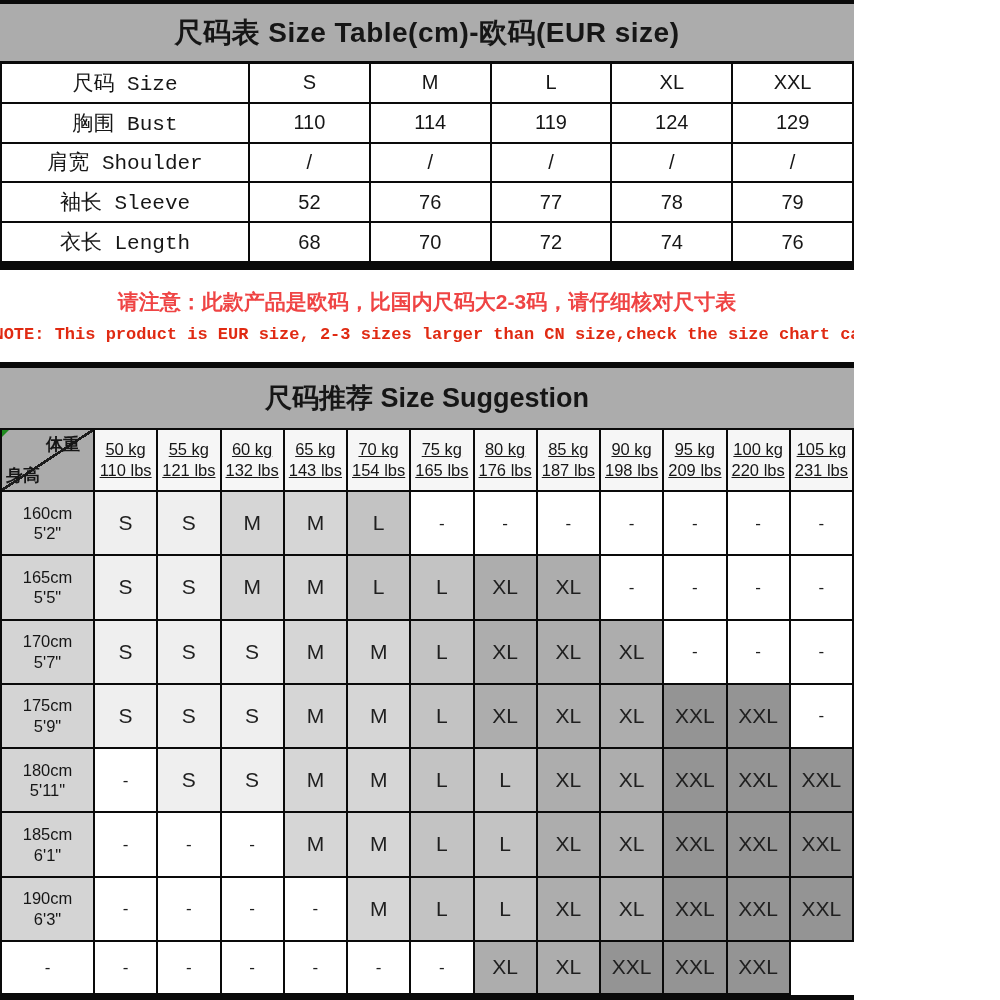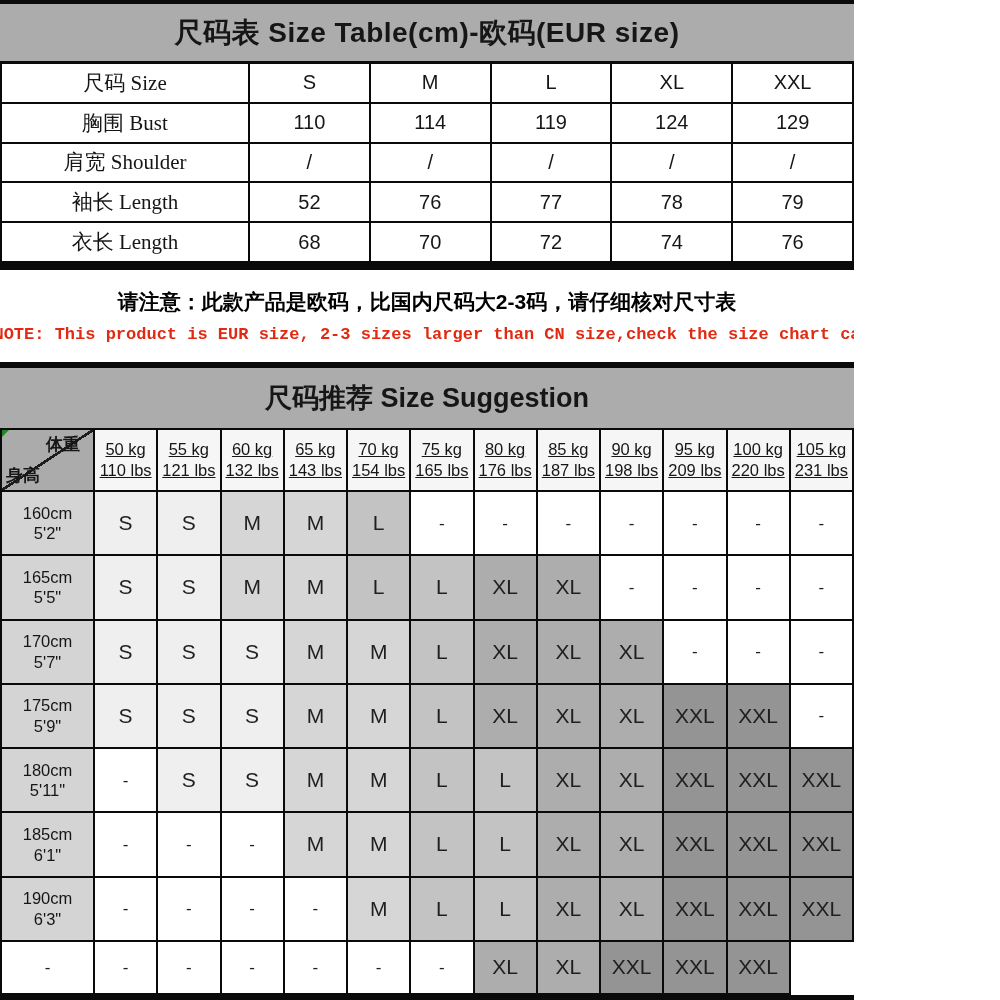--- a/index.html
+++ b/index.html
@@ -10,21 +10,21 @@
   .title-band{box-sizing:border-box;height:64px;background:#acacac;
     border-top:4px solid #0a0a0a;border-bottom:3px solid #0a0a0a;
     display:flex;align-items:center;justify-content:center;}
   .title-band .t{font-size:28px;font-weight:bold;letter-spacing:0.5px;}
 
   
   #size-table{box-sizing:border-box;height:199px;border-left:2px solid #0a0a0a;
     display:grid;grid-template-columns:248px repeat(5,1fr);grid-template-rows:repeat(5,1fr);}
   .st-cell{box-sizing:border-box;border-right:2px solid #0a0a0a;border-bottom:2px solid #0a0a0a;
     display:flex;align-items:center;justify-content:center;background:#fff;}
-  .st-label{font-family:Liberation Serif, serif;font-size:21px;}
+  .st-label{font-family:Liberation Mono, monospace;font-size:21px;}
   .st-val{font-size:20px;}
 
   .hbar7{height:7px;background:#0a0a0a;}
   .hbar6{height:6px;background:#0a0a0a;}
   .hbar5{height:5px;background:#0a0a0a;}
 
   
   .note{height:92px;display:flex;flex-direction:column;align-items:center;justify-content:center;
     gap:9px;background:#fff;}
   .note-cn{font-size:21px;font-weight:bold;white-space:nowrap;}
@@ -80,38 +80,38 @@
       <div class="st-cell st-val">114</div>
       <div class="st-cell st-val">119</div>
       <div class="st-cell st-val">124</div>
       <div class="st-cell st-val">129</div>
       <div class="st-cell st-label">肩宽 Shoulder</div>
       <div class="st-cell st-val">/</div>
       <div class="st-cell st-val">/</div>
       <div class="st-cell st-val">/</div>
       <div class="st-cell st-val">/</div>
       <div class="st-cell st-val">/</div>
-      <div class="st-cell st-label">袖长 Length</div>
+      <div class="st-cell st-label">袖长 Sleeve</div>
       <div class="st-cell st-val">52</div>
       <div class="st-cell st-val">76</div>
       <div class="st-cell st-val">77</div>
       <div class="st-cell st-val">78</div>
       <div class="st-cell st-val">79</div>
       <div class="st-cell st-label">衣长 Length</div>
       <div class="st-cell st-val">68</div>
       <div class="st-cell st-val">70</div>
       <div class="st-cell st-val">72</div>
       <div class="st-cell st-val">74</div>
       <div class="st-cell st-val">76</div>
     </div>
 
   <div class="hbar7"></div>
 
   <div class="note">
-    <div class="note-cn" style="color: #000000;">请注意：此款产品是欧码，比国内尺码大2-3码，请仔细核对尺寸表</div>
+    <div class="note-cn" style="color: #ef4444;">请注意：此款产品是欧码，比国内尺码大2-3码，请仔细核对尺寸表</div>
     <div class="note-en" style="color: rgb(224, 42, 18);">PLEASE NOTE: This product is EUR size, 2-3 sizes larger than CN size,check the size chart carefully</div>
   </div>
 
   <div class="hbar6"></div>
 
   <div class="sug-band">
     <span class="t">尺码推荐 Size Suggestion</span>
   </div>
 
   <div id="matrix">

